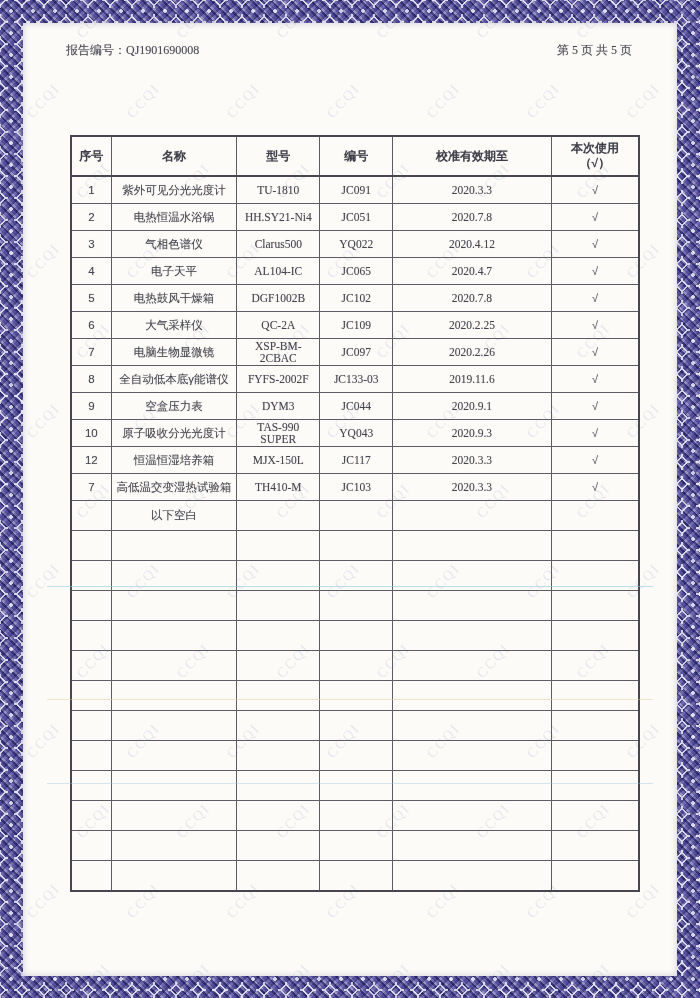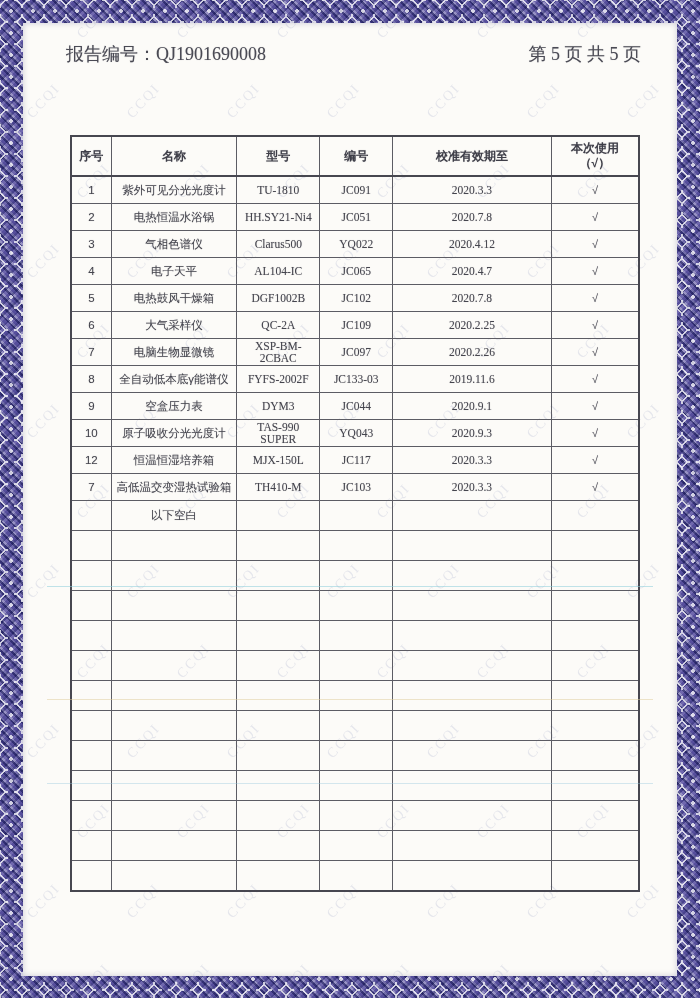--- a/index.html
+++ b/index.html
@@ -25,22 +25,22 @@
   }
   .watermark-layer{position:absolute;inset:0;pointer-events:none;}
   .watermark-layer span{
     position:absolute;transform:rotate(-47deg);
     font-family:"Liberation Serif","DejaVu Serif",serif;
     font-size:14px;letter-spacing:2px;color:rgba(120,128,178,0.17);
     white-space:nowrap;
   }
   .meta-row{
     position:relative;display:flex;justify-content:space-between;
-    padding:19px 36px 0 43px;
-    font-size:18px;color:#4a4a54;
+    padding:19px 45px 0 43px;
+    font-size:12px;color:#4a4a54;
     font-family:"Liberation Serif","DejaVu Serif",serif;
     text-shadow:0 0 1px rgba(74,74,90,0.35);
   }
   .doc-title{
     position:relative;margin:21px 0 0 0;text-align:center;
     font-size:21px;font-weight:bold;letter-spacing:8px;
     color:#3a3a44;text-shadow:0 0 1px rgba(58,58,70,0.4);
   }
   table.equipment{
     position:absolute;left:47px;top:112px;width:570px;

